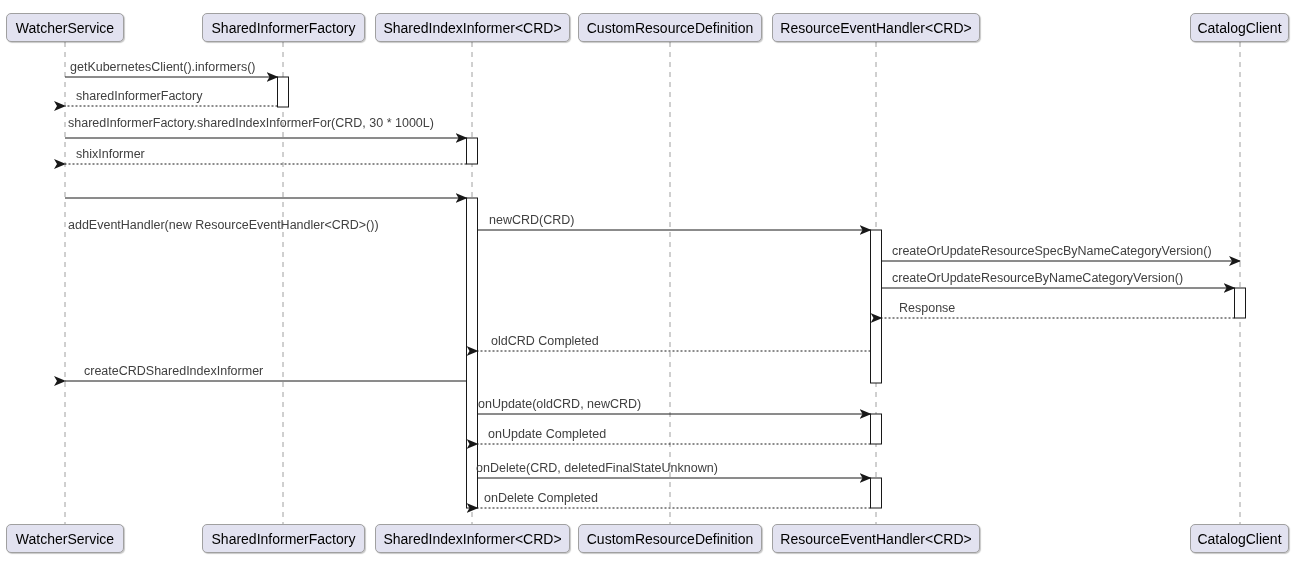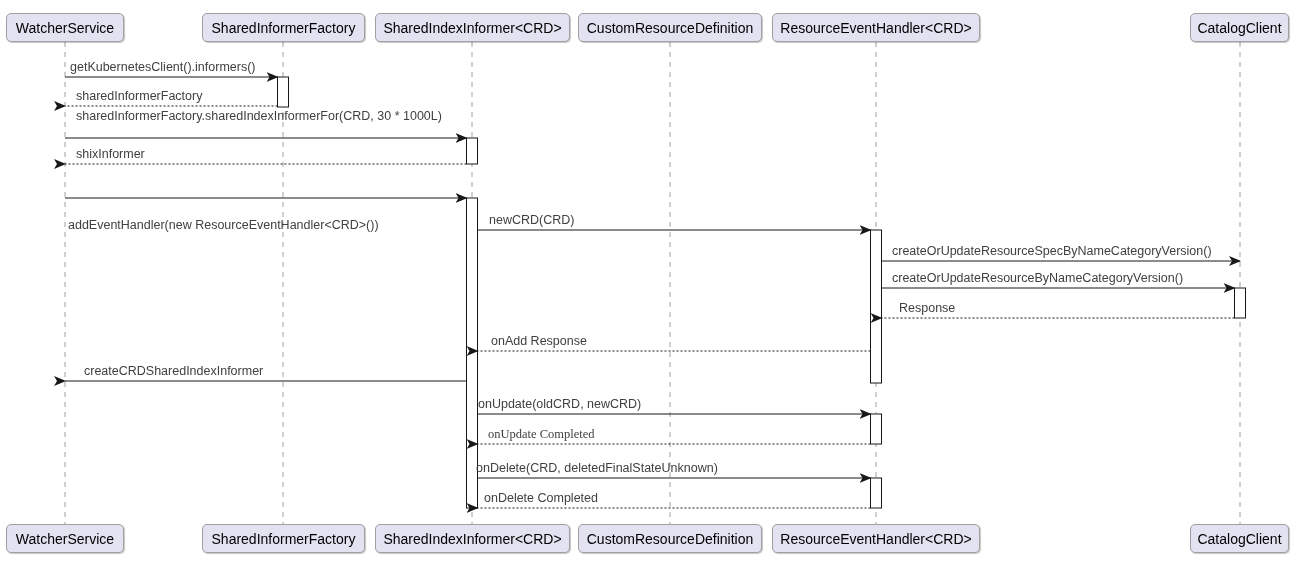--- a/index.html
+++ b/index.html
@@ -135,27 +135,27 @@
       <div class="participant-box" style="left: 772px; top: 524px; width: 208px; height: 29px;">
         <span>ResourceEventHandler&lt;CRD&gt;</span>
       </div>
       <div class="participant-box" style="left: 1190px; top: 524px; width: 99px; height: 29px;">
         <span>CatalogClient</span>
       </div>
     </div>
   <div id="message-labels">
       <div class="msg-label" style="left: 70px; top: 61px;">getKubernetesClient().informers()</div>
       <div class="msg-label" style="left: 76px; top: 90px;">sharedInformerFactory</div>
-      <div class="msg-label" style="left: 68px; top: 110px; margin-left: 8px;">sharedInformerFactory.sharedIndexInformerFor(CRD, 30 * 1000L)</div>
+      <div class="msg-label" style="left: 68px; top: 117px;">sharedInformerFactory.sharedIndexInformerFor(CRD, 30 * 1000L)</div>
       <div class="msg-label" style="left: 76px; top: 148px;">shixInformer</div>
       <div class="msg-label" style="left: 68px; top: 182px; margin-top: 37px;">addEventHandler(new ResourceEventHandler&lt;CRD&gt;())</div>
       <div class="msg-label" style="left: 489px; top: 214px;">newCRD(CRD)</div>
       <div class="msg-label" style="left: 892px; top: 245px;">createOrUpdateResourceSpecByNameCategoryVersion()</div>
       <div class="msg-label" style="left: 892px; top: 272px;">createOrUpdateResourceByNameCategoryVersion()</div>
       <div class="msg-label" style="left: 899px; top: 302px;">Response</div>
-      <div class="msg-label" style="left: 491px; top: 335px;">onAdd Response</div>
+      <div class="msg-label" style="left: 491px; top: 335px;">oldCRD Completed</div>
       <div class="msg-label" style="left: 84px; top: 365px;">createCRDSharedIndexInformer</div>
       <div class="msg-label" style="left: 478px; top: 398px;">onUpdate(oldCRD, newCRD)</div>
-      <div class="msg-label" style="left: 488px; top: 428px; font-family: Liberation Serif, serif;">onUpdate Completed</div>
+      <div class="msg-label" style="left: 488px; top: 428px;">onUpdate Completed</div>
       <div class="msg-label" style="left: 476px; top: 462px;">onDelete(CRD, deletedFinalStateUnknown)</div>
       <div class="msg-label" style="left: 484px; top: 492px;">onDelete Completed</div>
     </div>
 </div>
 
 </body></html>

